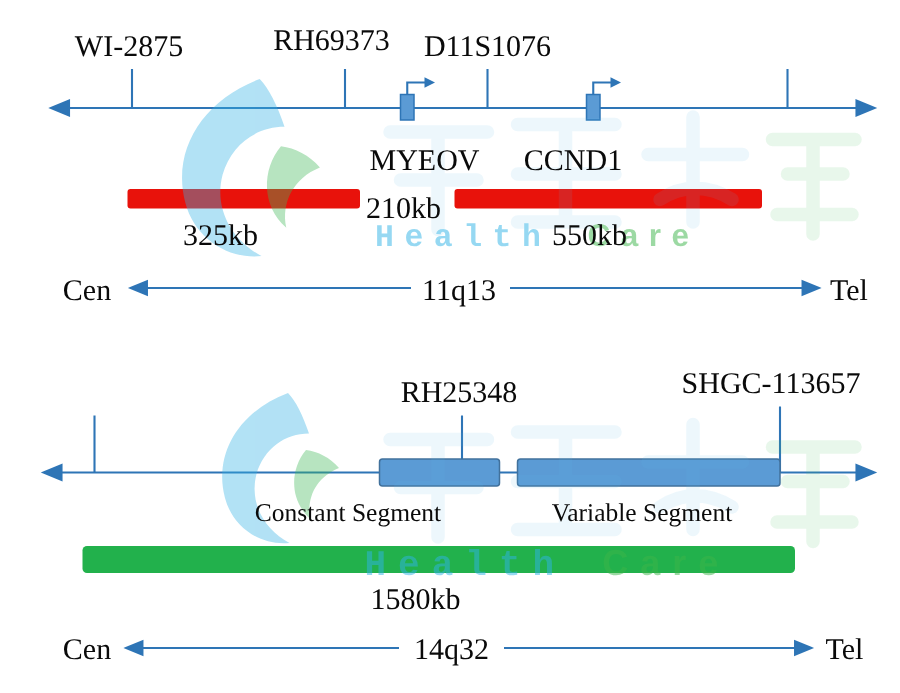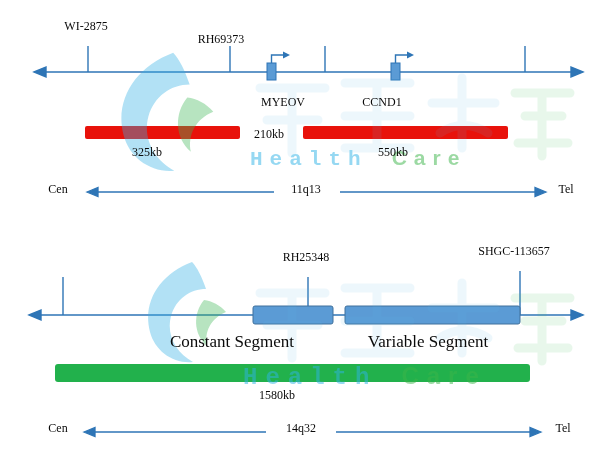--- a/index.html
+++ b/index.html
@@ -2,21 +2,21 @@
 <html><head>
 <meta charset="utf-8">
 <style>
   * { margin:0; padding:0; box-sizing:border-box; }
   html,body { width:600px; height:462px; }
   body { background:#ffffff; font-family:"Liberation Serif", serif; }
   #stage { position:relative; width:600px; height:462px; background:#ffffff; overflow:hidden; }
 
   #diagram-svg { position:absolute; left:0; top:0; z-index:2; }
 
-  .lbl { position:absolute; transform:translateX(-50%); font-size:12px; color:#0a0a0a;
+  .lbl { position:absolute; transform:translateX(-50%); font-size:20px; color:#0a0a0a;
          white-space:nowrap; z-index:4; line-height:1.1; }
   .lbl.seg { font-size:17px; }
 
   .wm { position:absolute; inset:0; z-index:3; opacity:.5; pointer-events:none; }
   .wm svg { position:absolute; }
   .wm-text { position:absolute; font-family:"Liberation Sans", sans-serif; font-weight:bold; white-space:nowrap; }
   .wm-health { color:#2fb3e6;font-family:Liberation Mono, monospace; }
   .wm-care  { color:#3cb54a;margin-left:24px; }
   #wm-text-top    { left:250px; top:146px; font-size:21px; letter-spacing:7px; }
   #wm-text-bottom { left:243px; top:362px; font-size:24px; letter-spacing:8px; }
@@ -109,21 +109,22 @@
 
     <g stroke="#2e75b6" fill="#2e75b6" stroke-width="1.3">
       <line x1="93" y1="432" x2="266" y2="432"></line>
       <polygon points="84,432 95,427.5 95,436.5"></polygon>
       <line x1="336" y1="432" x2="532" y2="432"></line>
       <polygon points="541,432 530,427.5 530,436.5"></polygon>
     </g>
   </svg>
 
   <span class="lbl" style="left:86px;  top:20px">WI-2875</span>
-  <span class="lbl" style="left:221px; top:33px">RH69373</span>
+  <span class="lbl" style="left:221px; top:16px">RH69373</span>
+  <span class="lbl" style="left:325px; top:20px">D11S1076</span>
 
   <span class="lbl" style="left:283px; top:96px">MYEOV</span>
   <span class="lbl" style="left:382px; top:96px">CCND1</span>
 
   <span class="lbl" style="left:269px; top:128px">210kb</span>
   <span class="lbl" style="left:147px; top:146px">325kb</span>
   <span class="lbl" style="left:393px; top:146px">550kb</span>
 
   <span class="lbl" style="left:58px;  top:183px">Cen</span>
   <span class="lbl" style="left:306px; top:183px">11q13</span>

